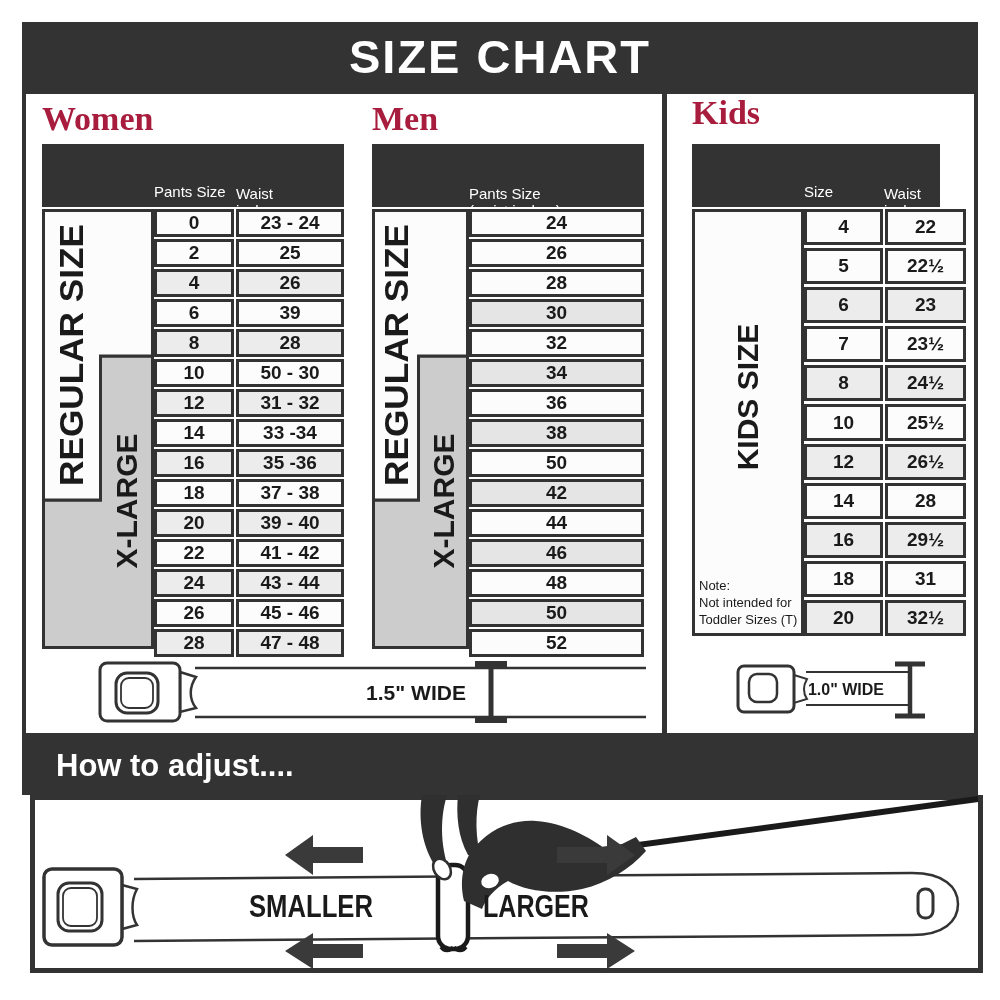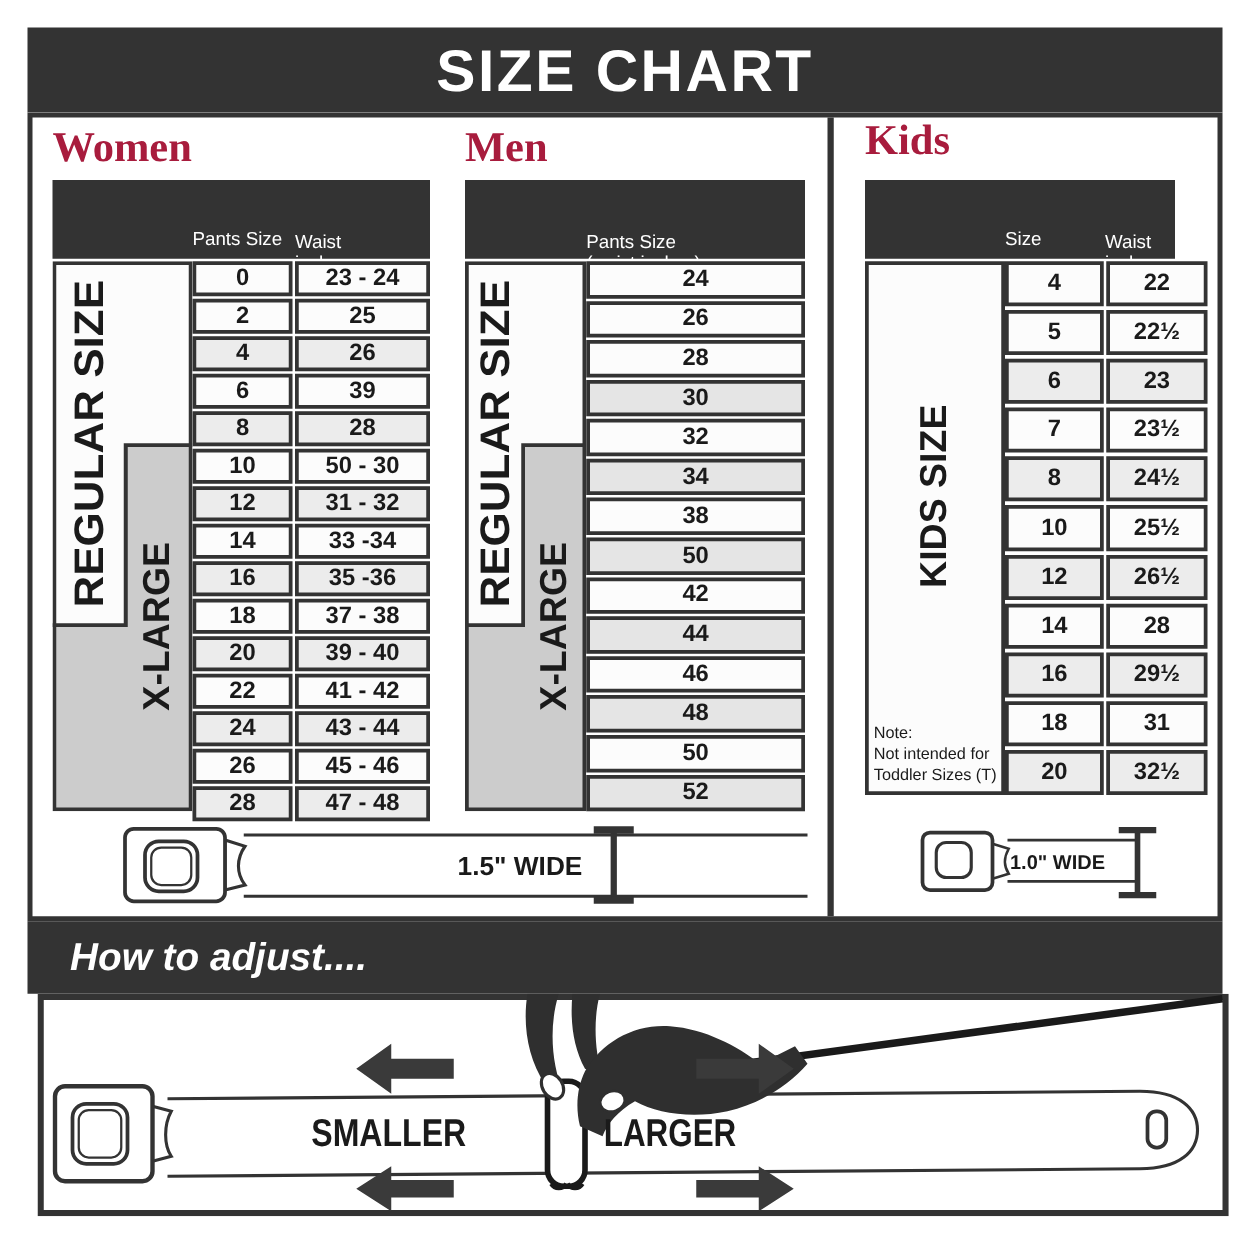--- a/index.html
+++ b/index.html
@@ -70,21 +70,21 @@
     position:absolute; left:4px; bottom:4px; width:130px;
     font-size:13px; font-weight:normal; line-height:1.3;
   }
   
   .belt-lg{ position:absolute; left:68px;  top:560px; }
   .belt-sm{ position:absolute; left:708px; top:566px; }
   
   .adjust-bar{
     position:absolute; left:22px; top:737px; width:956px; height:58px;
     background:#333333; color:#fff; display:flex; align-items:center;
-    font-size:31px; font-weight:bold; padding-left:34px;font-style:italic;
+    font-size:31px; font-weight:bold; padding-left:34px;
   }
   .adjust-panel{ position:absolute; left:30px; top:795px; width:953px; height:178px; }
 </style>
 </head>
 <body>
 
 <div class="canvas">
 
   <div class="title-bar">SIZE CHART</div>
 
@@ -229,20 +229,23 @@
         </div>
 
         <div class="row">
           <div class="cell c1">32</div>
         </div>
 
         <div class="row">
           <div class="cell c1">34</div>
         </div>
 
+        <div class="row">
+          <div class="cell c1">36</div>
+        </div>
 
         <div class="row">
           <div class="cell c1">38</div>
         </div>
 
         <div class="row">
           <div class="cell c1">50</div>
         </div>
 
         <div class="row">

